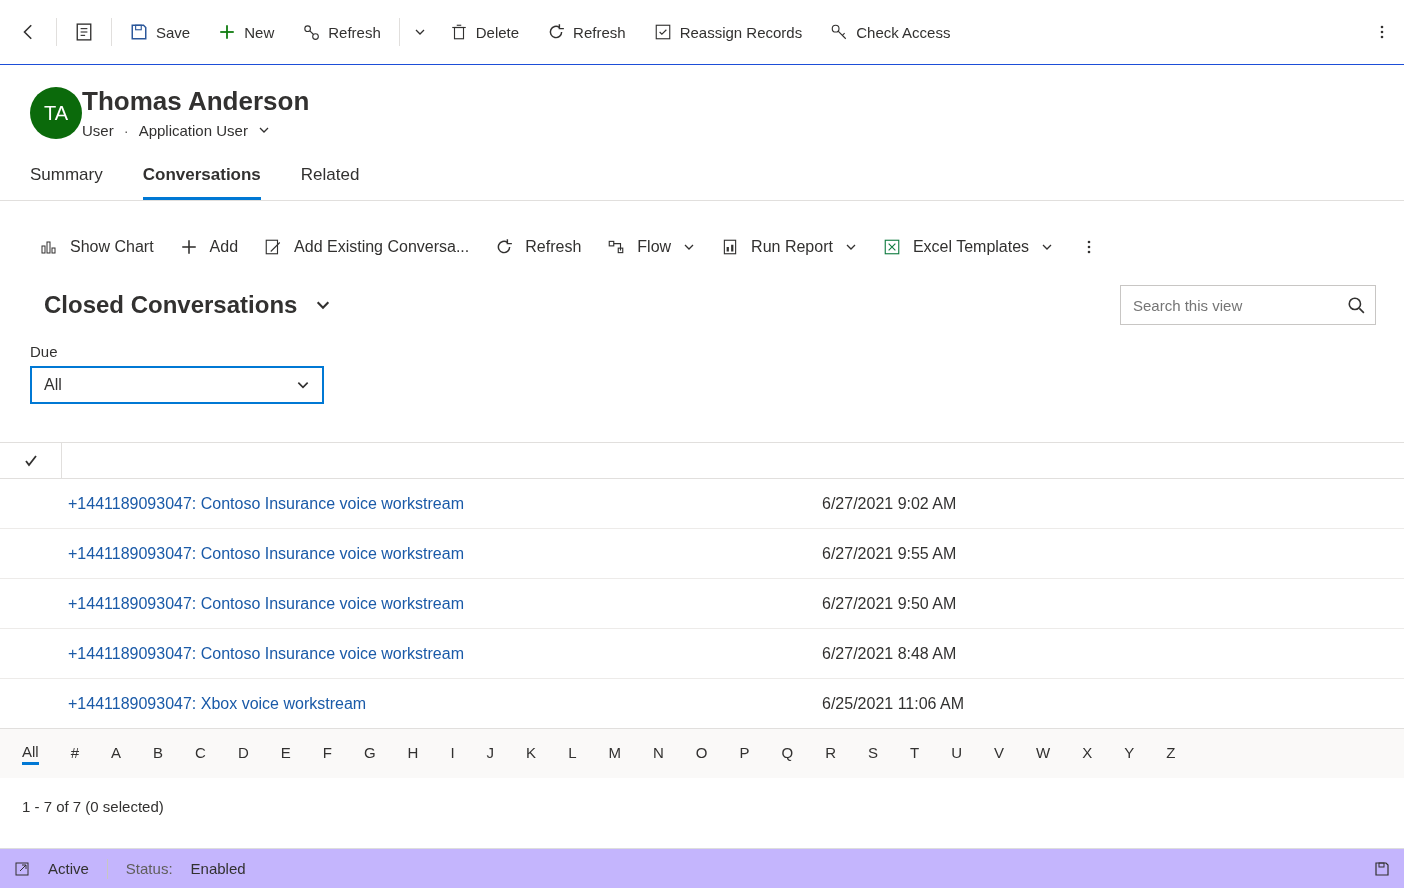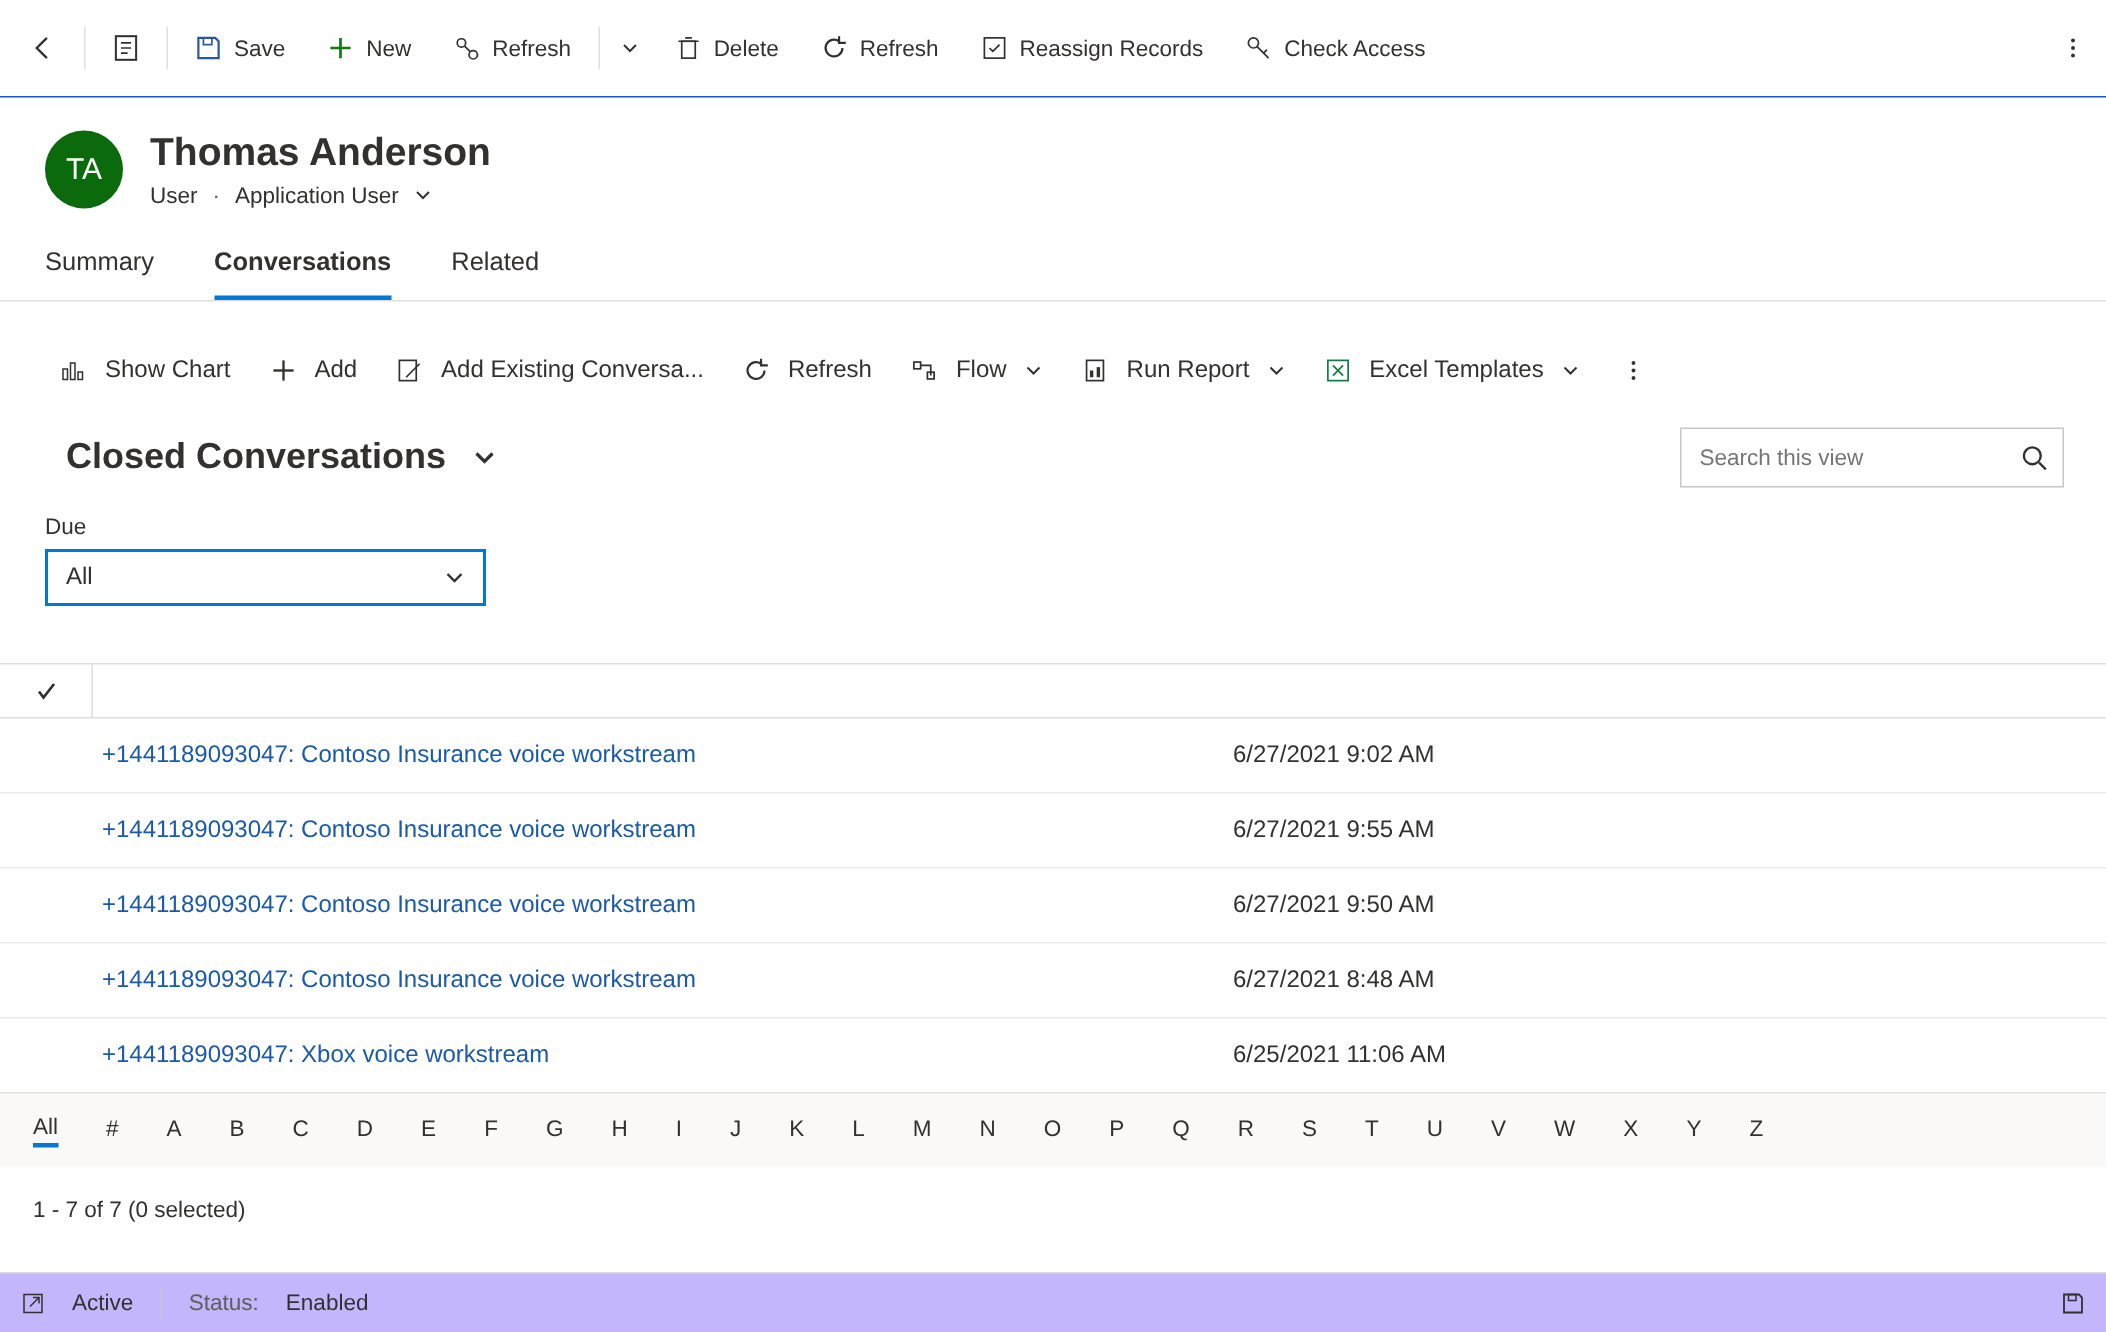--- a/index.html
+++ b/index.html
@@ -6,21 +6,21 @@
   html, body { margin:0; padding:0; font-family: "Segoe UI", Arial, sans-serif; color:#323130; background:#fff; width:1404px; height:888px; overflow:hidden; }
 
   
   .cmdbar { height:65px; border-bottom:1px solid #1d4ed8; display:flex; align-items:center; padding:0 8px; gap:4px; }
   .cmd-btn { display:flex; align-items:center; gap:8px; padding:0 12px; height:48px; font-size:15px; cursor:pointer; }
   .divider-v { width:1px; height:28px; background:#e1dfdd; margin:0 2px; }
   svg { display:block; }
   .chev-btn { display:flex; align-items:center; justify-content:center; width:28px; height:48px; cursor:pointer; }
 
   
-  .rec-header { display:flex; align-items:center; gap:18px; padding:22px 30px 6px 30px; }
+  .rec-header { display:flex; align-items:center; padding:22px 30px 6px 30px; }
   .avatar { width:52px; height:52px; border-radius:50%; background:#0b6a0b; color:#fff; display:flex; align-items:center; justify-content:center; font-size:20px; font-weight:400; }
   .rec-title { font-size:26px; font-weight:600; line-height:1.1; }
   .rec-sub { display:flex; align-items:center; gap:10px; font-size:15px; margin-top:6px; color:#323130; cursor:pointer; }
   .rec-sub .dot { color:#605e5c; }
 
   
   .tabs { display:flex; gap:40px; padding:12px 30px 0 30px; border-bottom:1px solid #e1dfdd; }
   .tab { font-size:17px; padding:8px 0 12px 0; border-bottom:3px solid transparent; cursor:pointer; }
   .tab.active { font-weight:600; border-bottom-color:#0078d4; }
 

